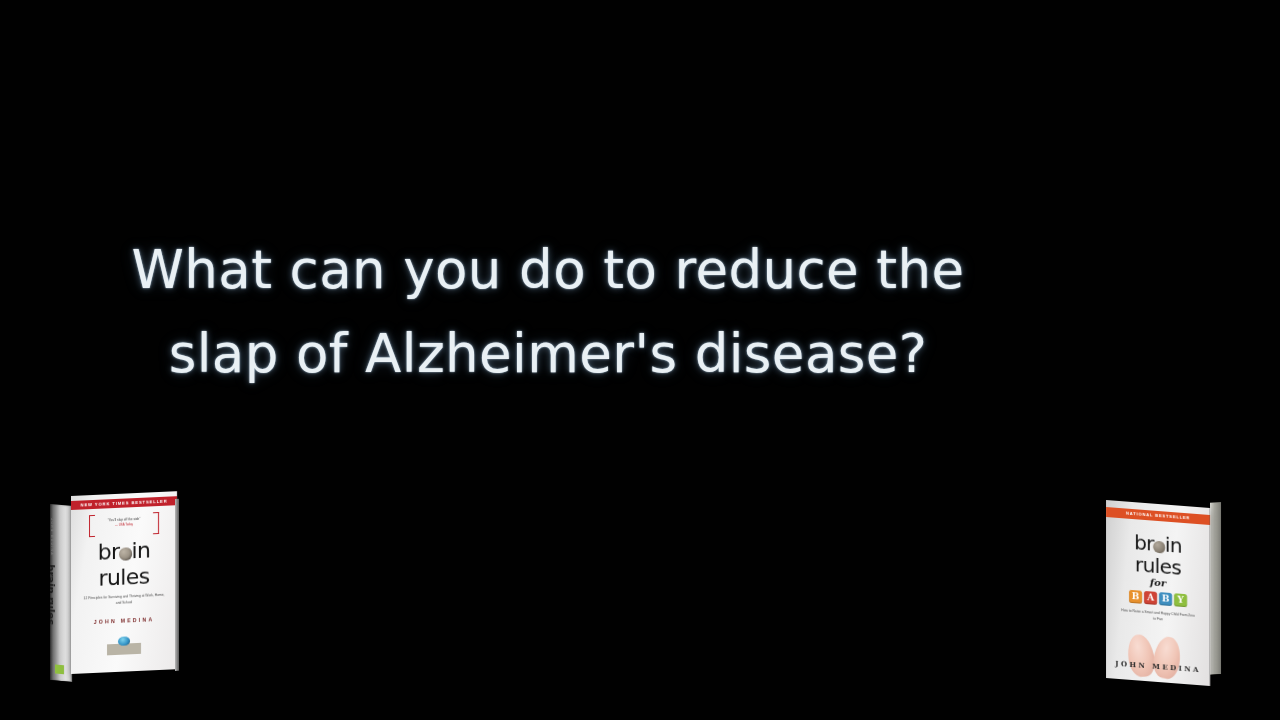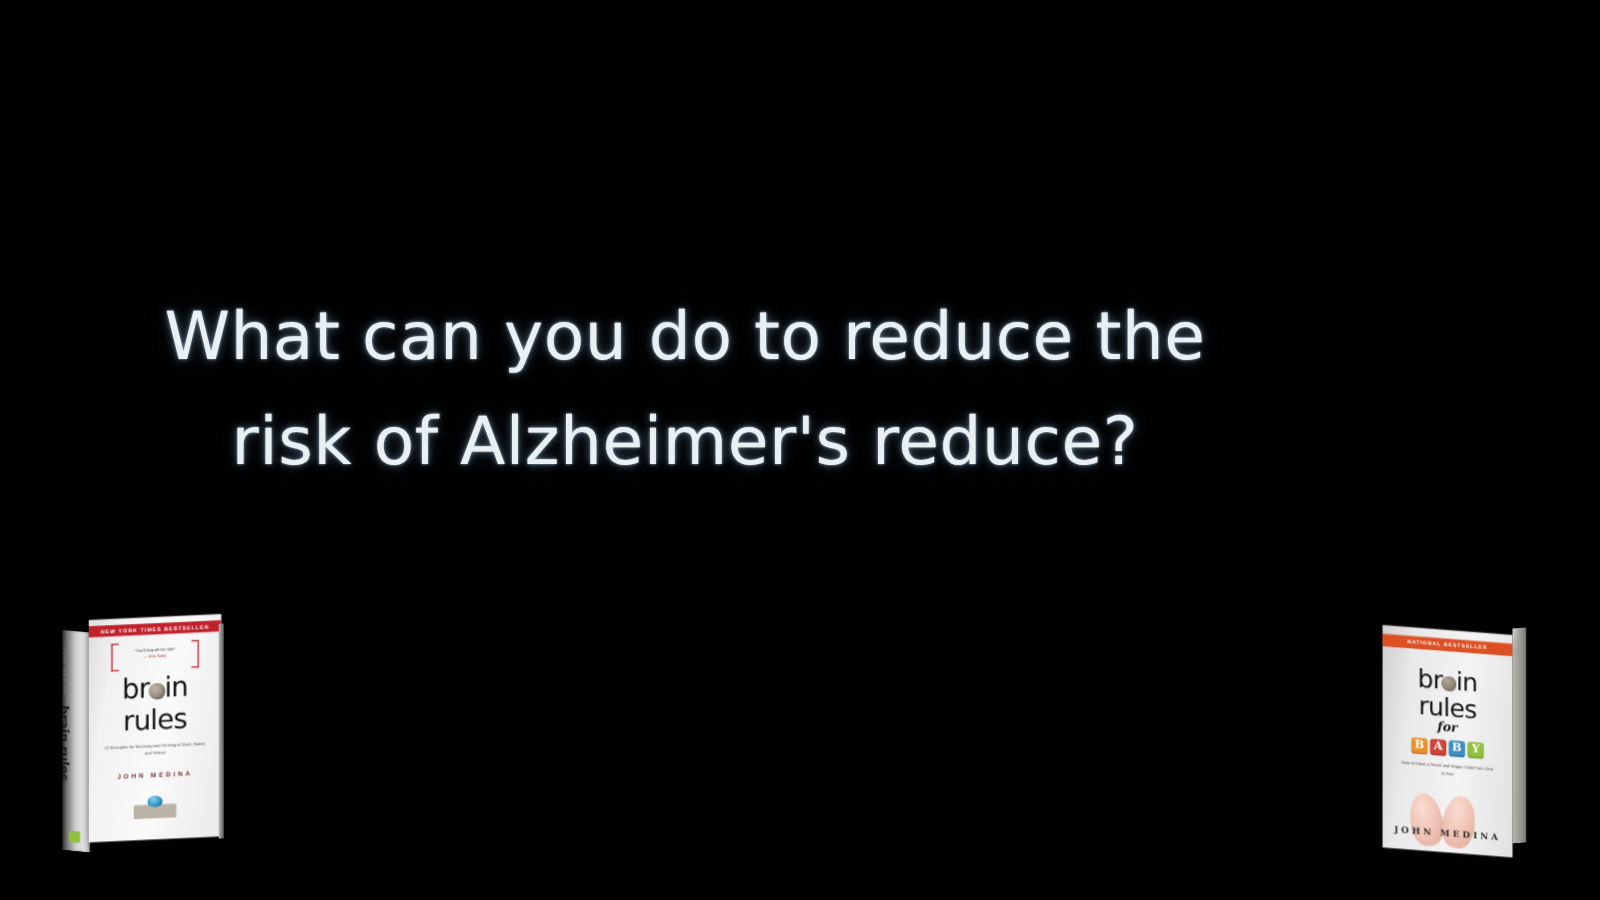--- a/index.html
+++ b/index.html
@@ -331,21 +331,21 @@
     font-family: "DejaVu Serif", serif;
   }
 </style>
 </head>
 <body>
 
 <div id="slide" style="background: rgb(1, 1, 1);">
 
   <div id="title-block">
     <div class="title-line" style="color: rgb(233, 240, 244);">What can you do to reduce the</div>
-    <div class="title-line" style="color: rgb(233, 240, 244);">risk of Alzheimer's reduce?</div>
+    <div class="title-line" style="color: rgb(233, 240, 244);">slap of Alzheimer's disease?</div>
   </div>
 
   <div class="book" id="book-brain-rules">
 
     <div id="br-spine">
       <div id="br-spine-author">JOHN MEDINA</div>
       <div id="br-spine-title">brain rules</div>
       <div id="br-spine-logo"></div>
     </div>
 

